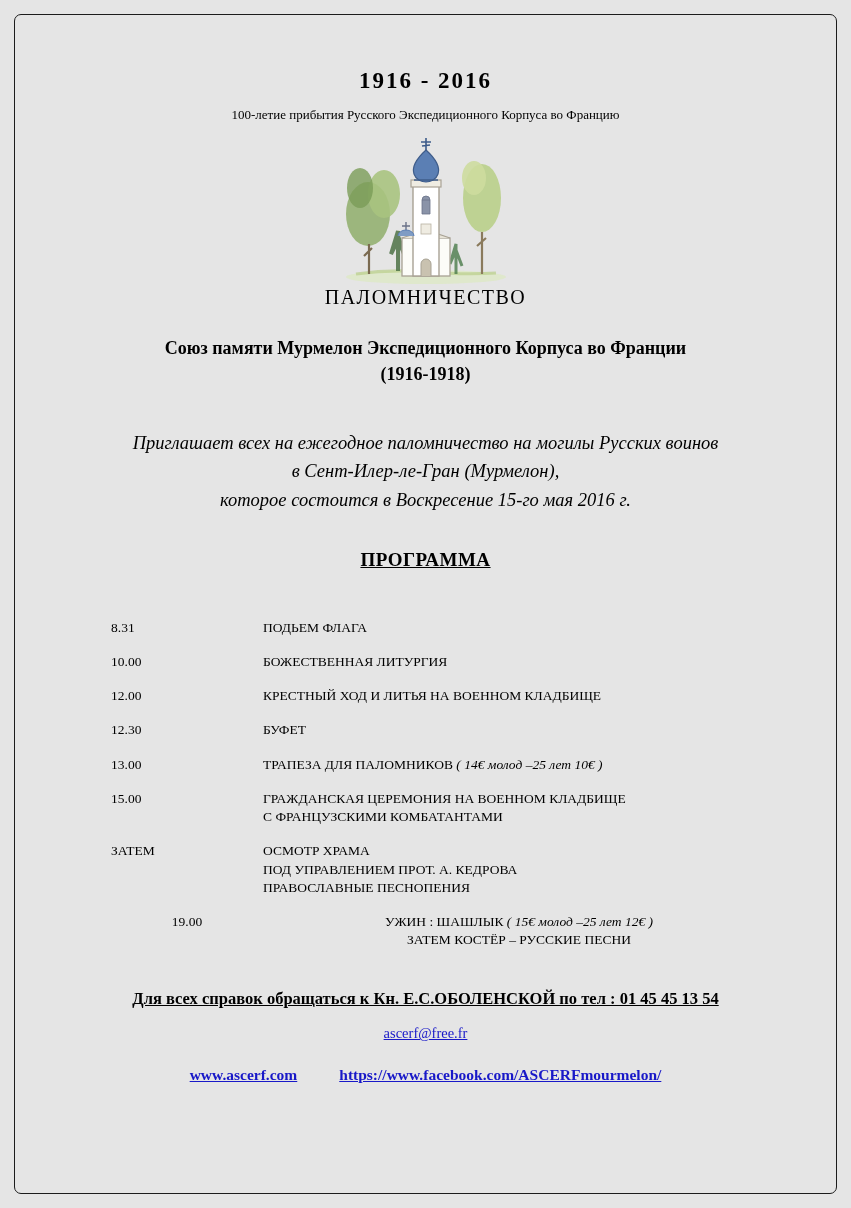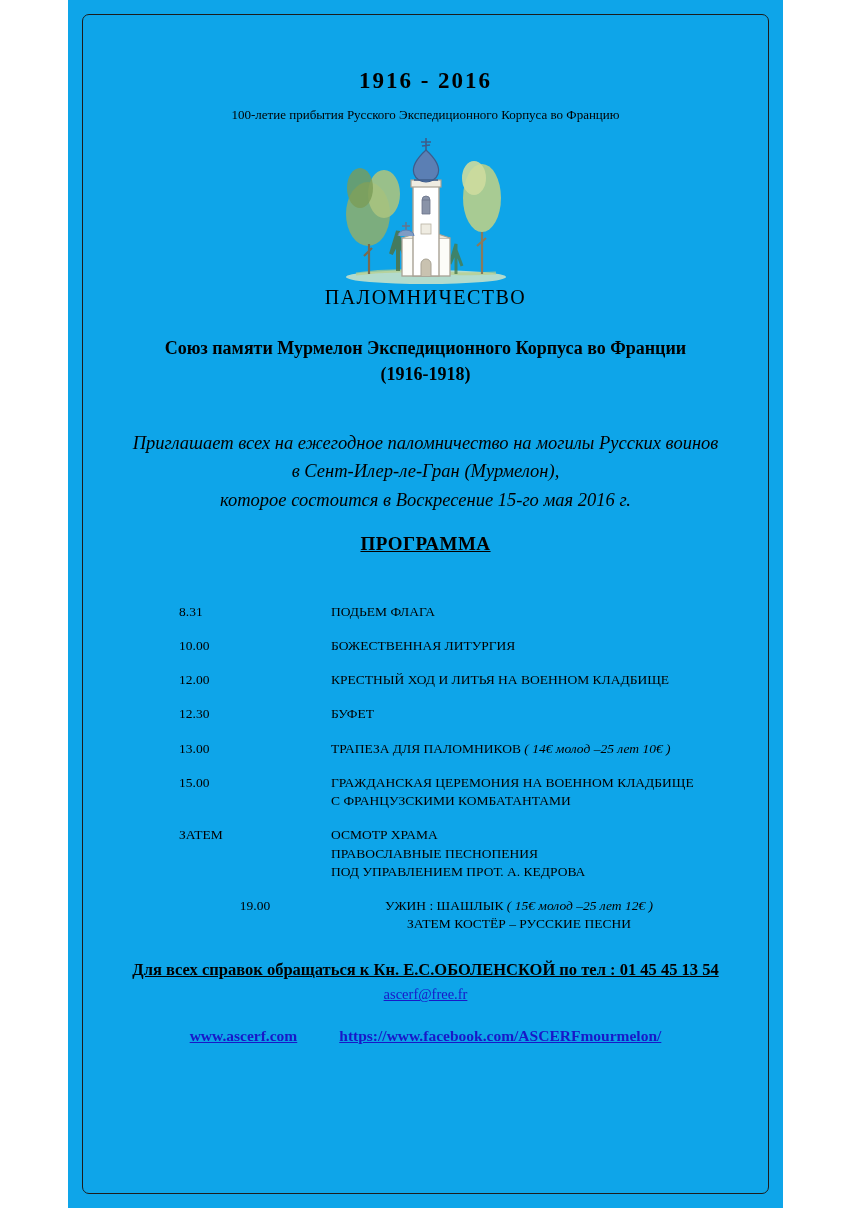--- a/index.html
+++ b/index.html
@@ -1,21 +1,21 @@
 <!DOCTYPE html>
 <html style="--link: #1818c8;"><head>
 <meta charset="utf-8">
 <style>
   html, body { margin: 0; padding: 0; background: #ffffff; }
   .page {
     position: relative;
-    width: 715px;
+    width: 851px;
     height: 1208px;
     margin: 0 auto;
-    background: #0ea5e9;
+    background: #e5e5e5;
     font-family: "Liberation Serif", serif;
     color: #000000;
     overflow: hidden;
   }
   .frame {
     position: absolute;
     inset: 14px;
     border: 1.5px solid #1c1c1c;
     border-radius: 7px;
     pointer-events: none;
@@ -56,21 +56,21 @@
     font-size: 18.5px;
     font-style: italic;
     margin-top: 42px;
     line-height: 1.55;
   }
   .program-title {
     font-size: 19px;
     font-weight: bold;
     text-decoration: underline;
     letter-spacing: 0.5px;
-    margin-top: 18px;
+    margin-top: 34px;
   }
   .schedule {
     margin: 48px 60px 0 95px;
     text-align: left;
     font-size: 13.5px;
   }
   .schedule-row {
     display: grid;
     grid-template-columns: 152px 1fr;
     margin-bottom: 16px;
@@ -79,25 +79,25 @@
   .schedule-row:last-child { margin-top: 14px; text-align: center; }
   .sched-time { white-space: nowrap; }
   .price {
     font-weight: normal;
     font-style: italic;
   }
   .contact {
     font-size: 16.5px;
     font-weight: bold;
     text-decoration: underline;
-    margin-top: 27px;
+    margin-top: 40px;
   }
   .email {
     display: block;
-    margin-top: 6px;
+    margin-top: 16px;
     font-size: 14.5px;
     color: var(--link, #1818c8);
     text-decoration: underline;
     cursor: pointer;
   }
   .links {
     display: flex;
     justify-content: center;
     gap: 42px;
     margin-top: 24px;
@@ -212,22 +212,22 @@
           <div class="sched-time">15.00</div>
           <div class="sched-desc">
             <div>ГРАЖДАНСКАЯ ЦЕРЕМОНИЯ НА ВОЕННОМ КЛАДБИЩЕ</div>
             <div>С ФРАНЦУЗСКИМИ КОМБАТАНТАМИ</div>
           </div>
         </div>
         <div class="schedule-row">
           <div class="sched-time">ЗАТЕМ</div>
           <div class="sched-desc">
             <div>ОСМОТР ХРАМА</div>
+            <div>ПОД УПРАВЛЕНИЕМ ПРОТ. А. КЕДРОВА</div>
             <div>ПРАВОСЛАВНЫЕ ПЕСНОПЕНИЯ</div>
-            <div>ПОД УПРАВЛЕНИЕМ ПРОТ. А. КЕДРОВА</div>
           </div>
         </div>
         <div class="schedule-row">
           <div class="sched-time">19.00</div>
           <div class="sched-desc">
             <div>УЖИН  : ШАШЛЫК  <span class="price">(  15€    молод –25 лет  12€  )</span></div>
             <div>ЗАТЕМ КОСТЁР – РУССКИЕ ПЕСНИ</div>
           </div>
         </div>
       </div>

